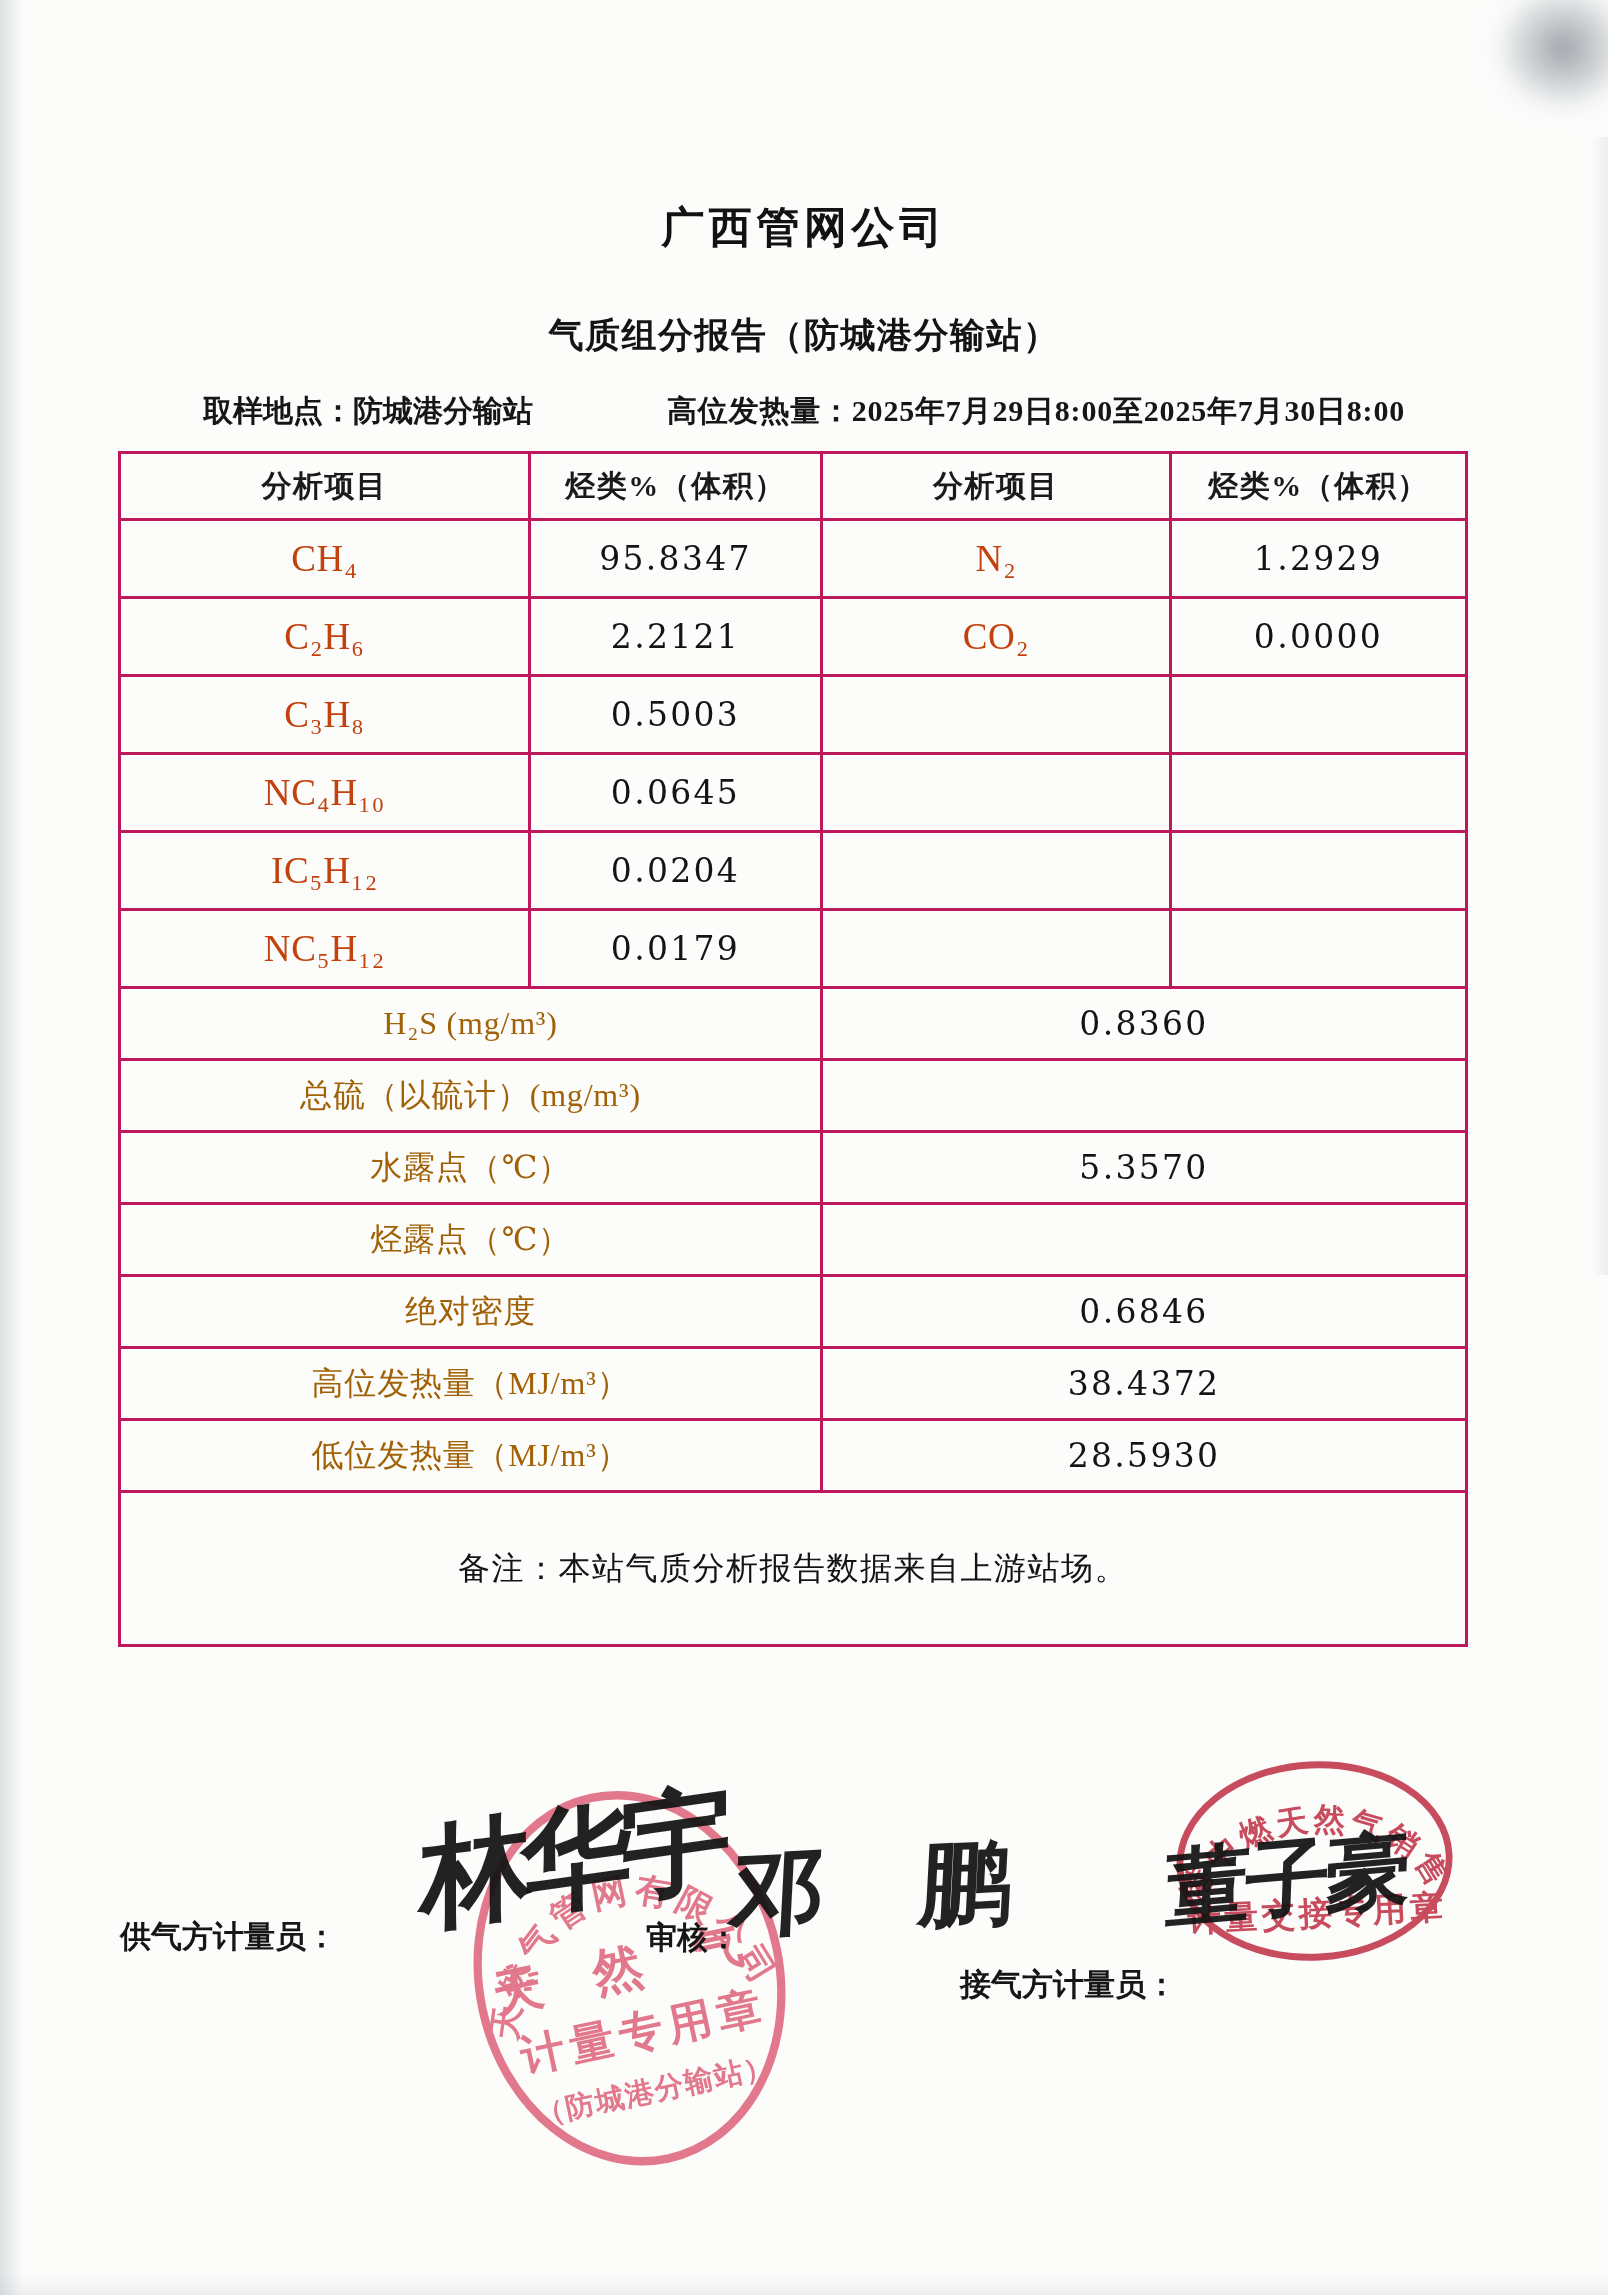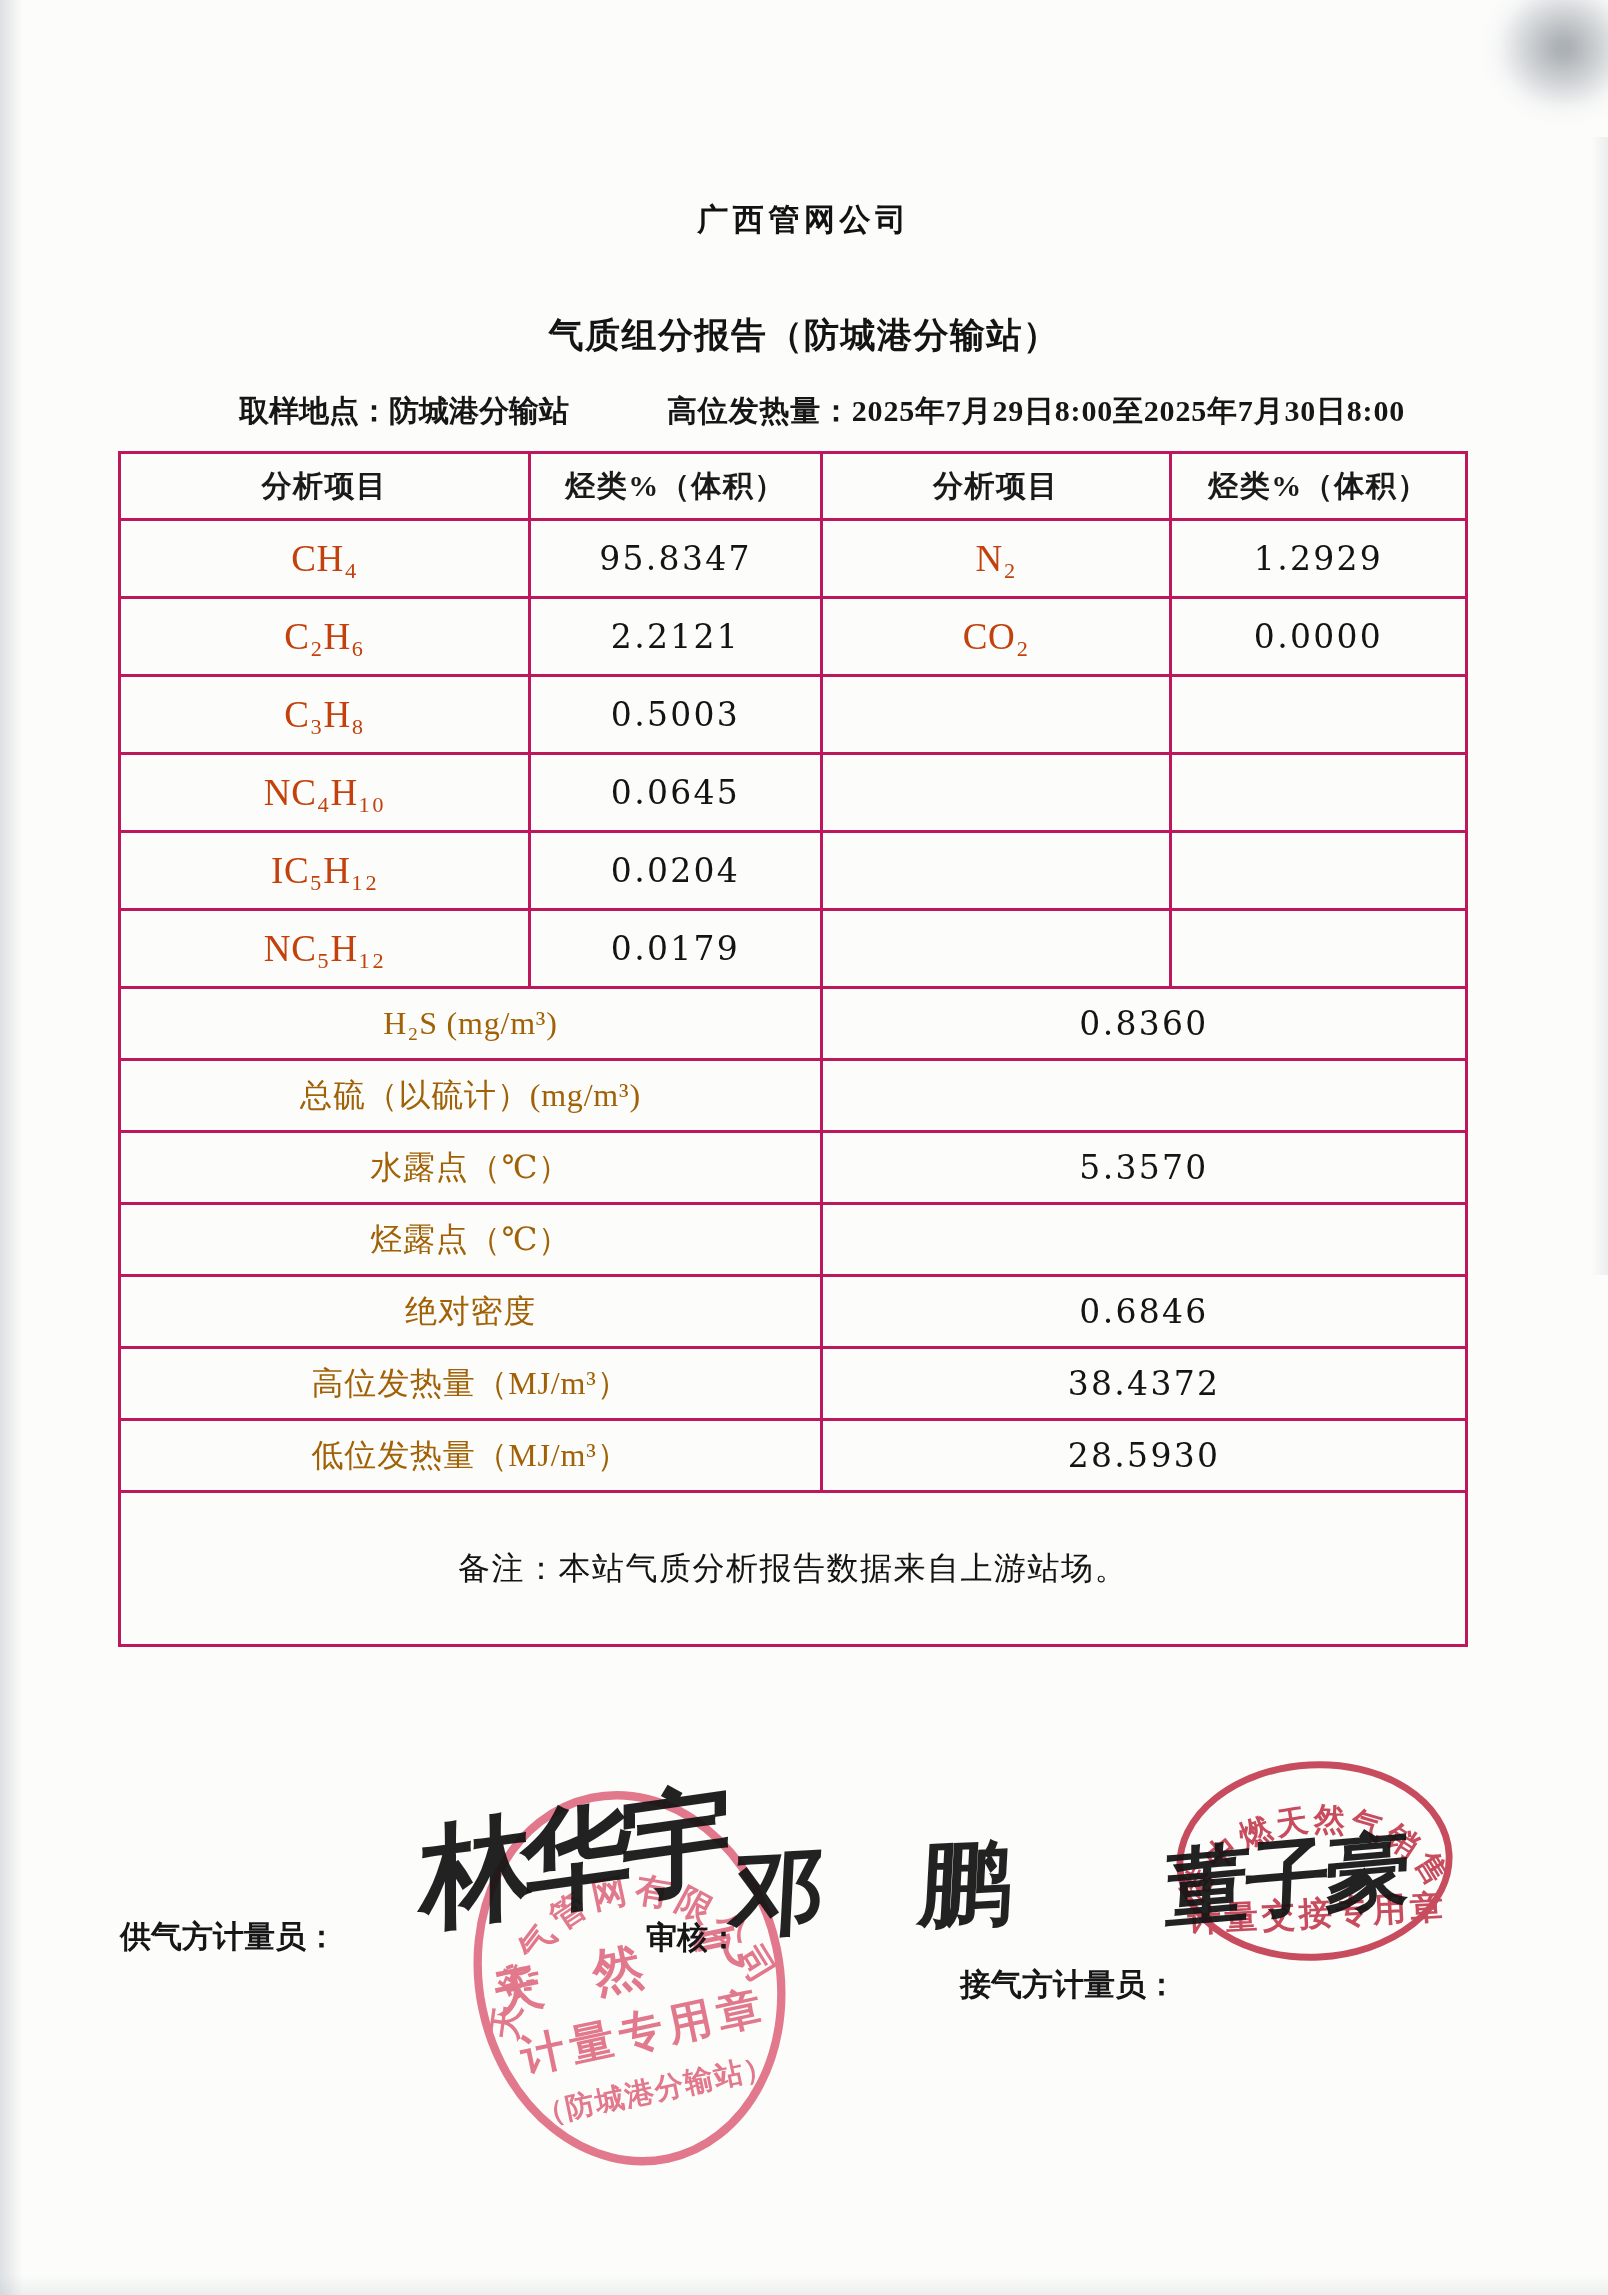--- a/index.html
+++ b/index.html
@@ -30,30 +30,30 @@
   }
   .edge-bottom{
     position:absolute;bottom:0;left:0;width:100%;height:21px;
     background:linear-gradient(0deg,rgba(160,170,178,.16),transparent);
   }
   
   .title{
     position:absolute;top:199px;left:0;width:100%;
     text-align:center;
     font-family:"Liberation Sans","DejaVu Sans",sans-serif;
-    font-weight:bold;font-size:31px;letter-spacing:4.6px;color:#121212;
+    font-weight:bold;font-size:43px;letter-spacing:4.6px;color:#121212;
   }
   .subtitle{
     position:absolute;top:312px;left:0;width:100%;
     text-align:center;
     font-family:"Liberation Sans","DejaVu Sans",sans-serif;
     font-weight:bold;font-size:35px;letter-spacing:1.5px;color:#141414;
   }
   .info-line{position:absolute;top:391px;left:0;width:100%;font-size:30px;font-weight:600;color:#161616;}
-  .info-sample{position:absolute;left:203px;top:0;white-space:nowrap;margin-left:36px;}
+  .info-sample{position:absolute;left:203px;top:0;white-space:nowrap;}
   .info-date{position:absolute;left:667px;top:0;white-space:nowrap;letter-spacing:0.8px;}
   
   table.report{
     position:absolute;left:118px;top:451px;
     width:1346px;border-collapse:collapse;table-layout:fixed;
   }
   table.report td{
     border:3px solid #be185d;
     text-align:center;vertical-align:middle;
     padding:0;overflow:hidden;

